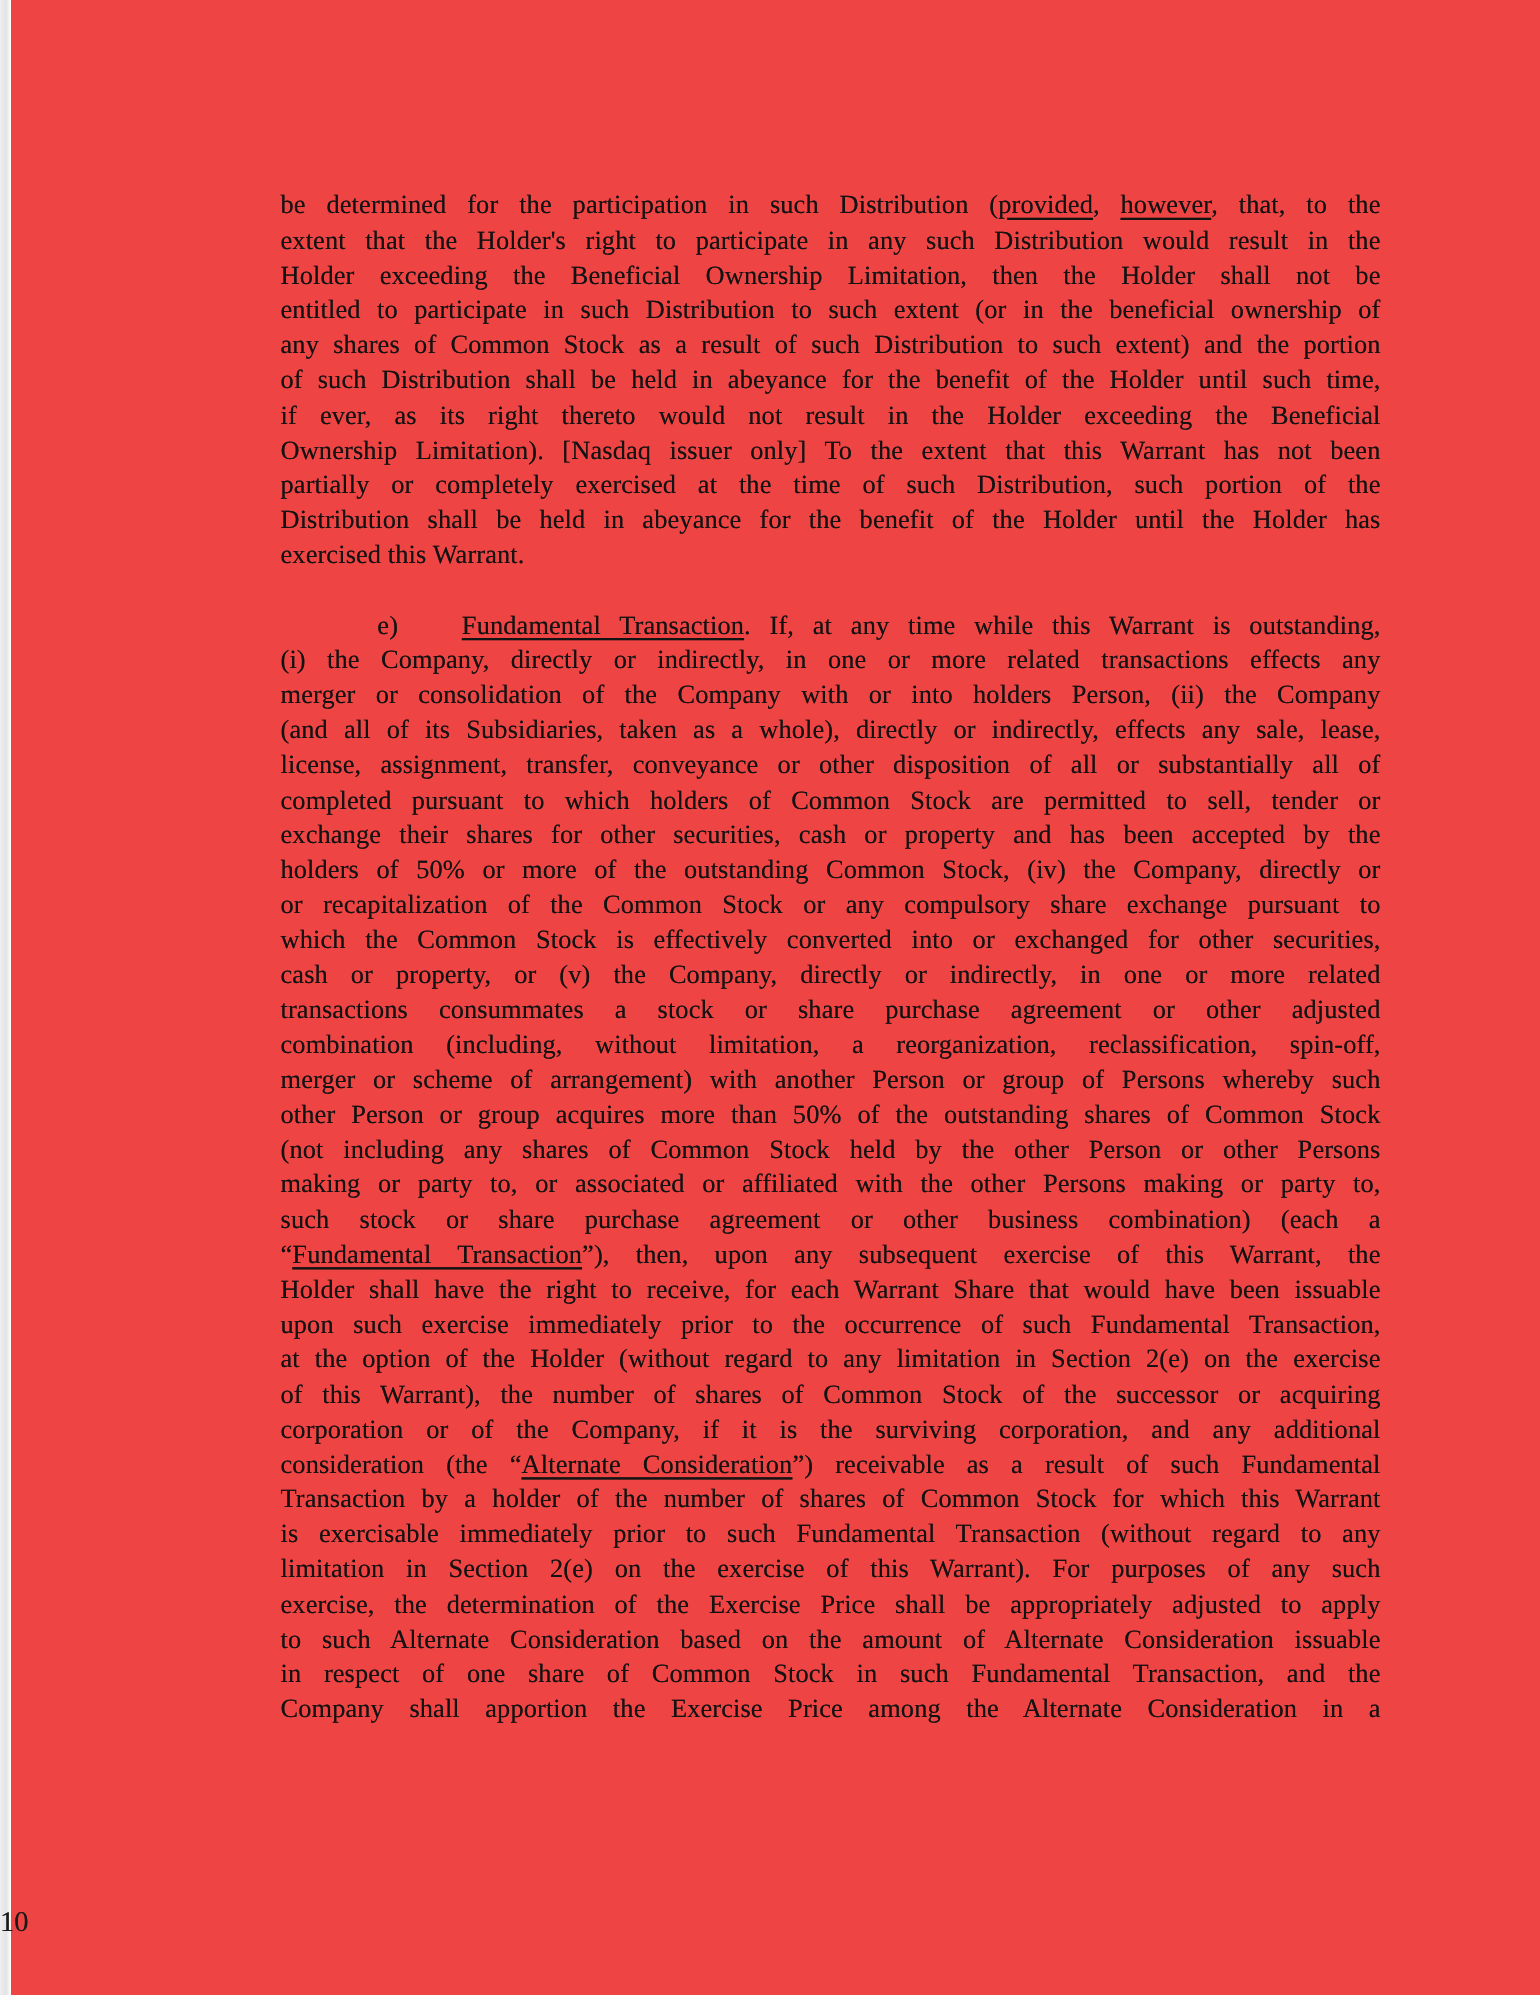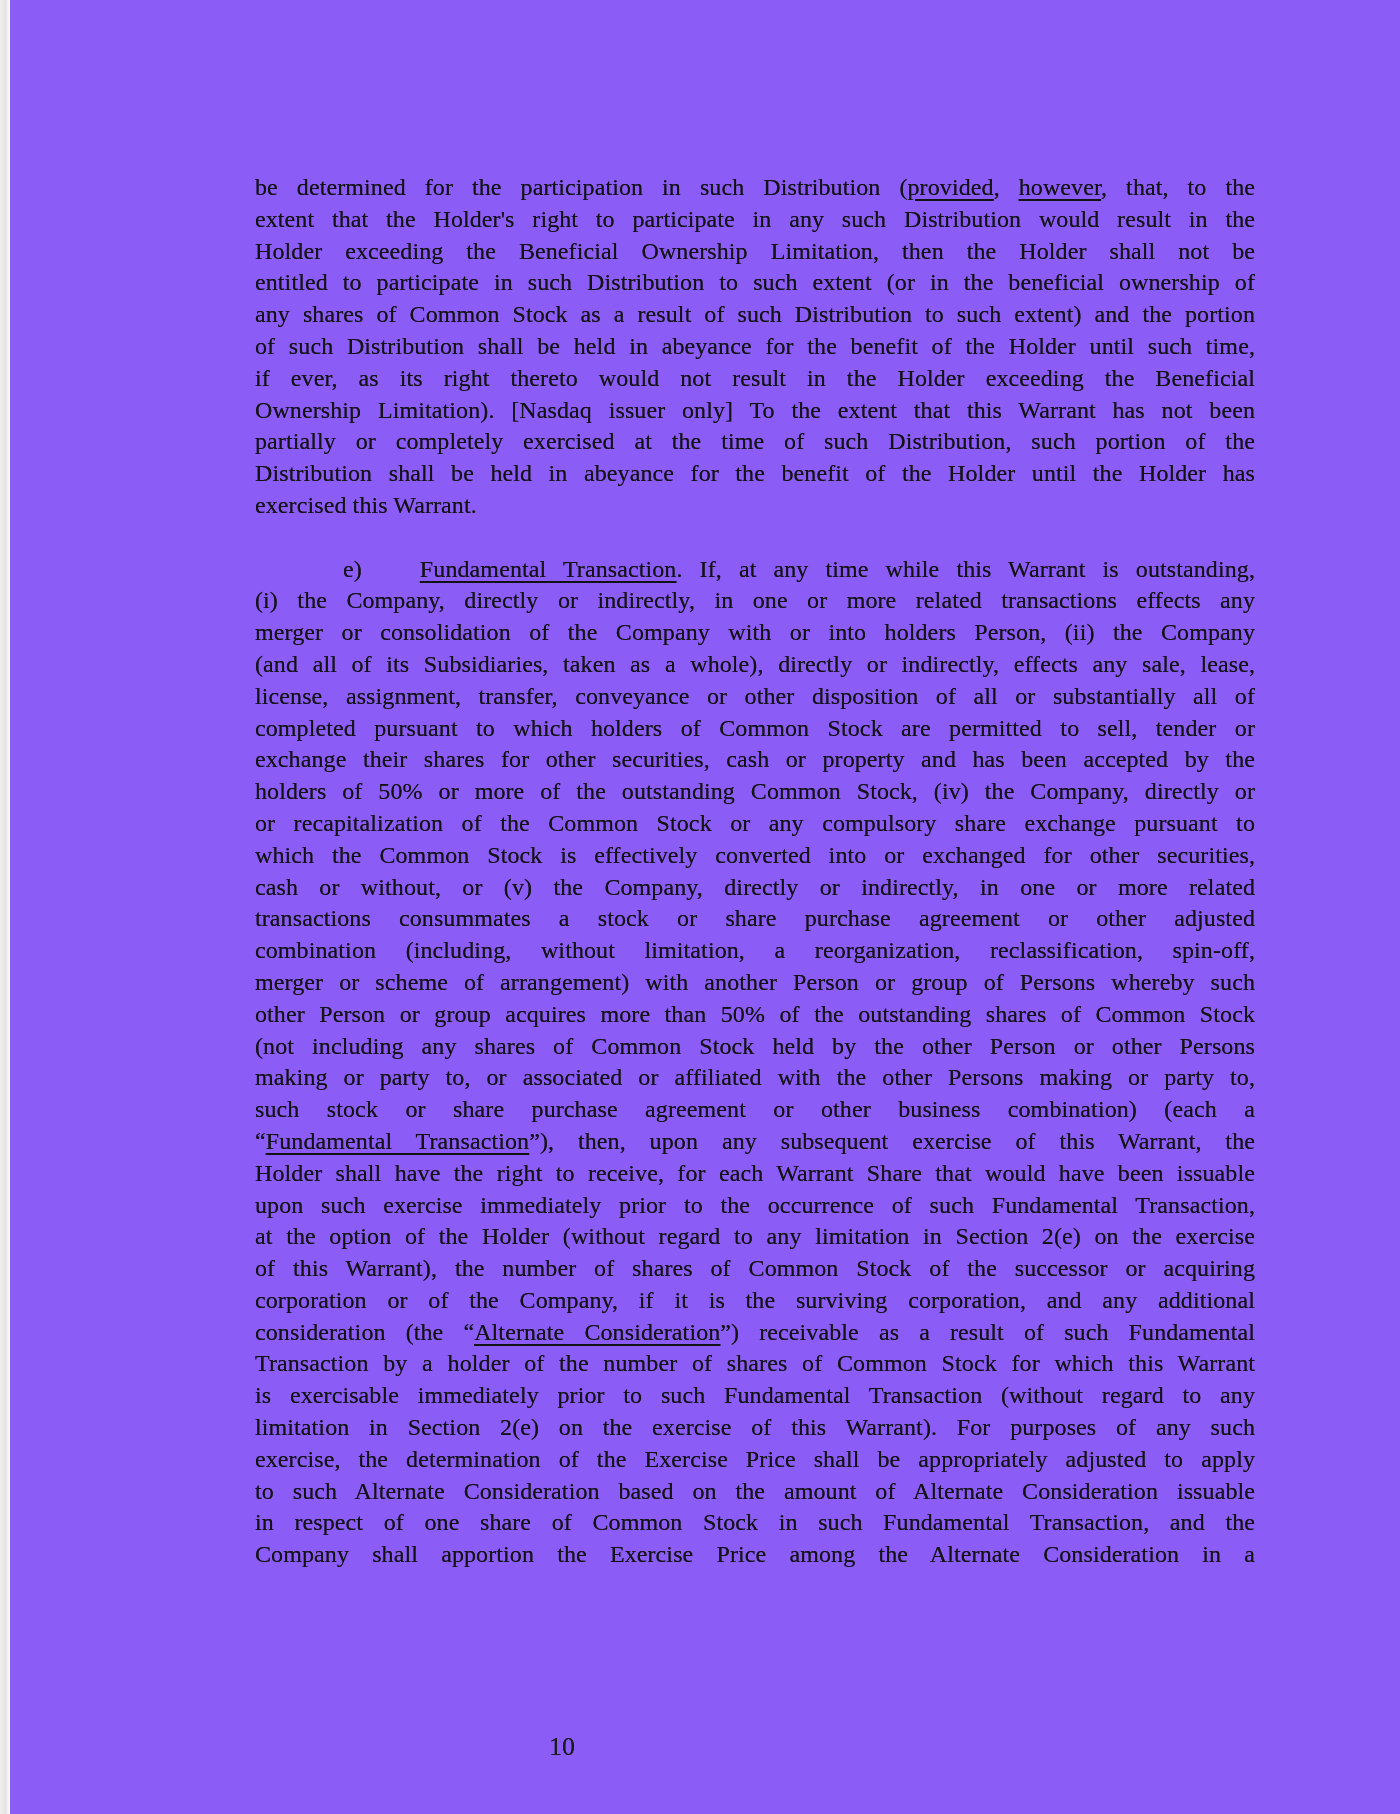--- a/index.html
+++ b/index.html
@@ -1,21 +1,21 @@
 <!DOCTYPE html>
 <html><head>
 <meta charset="utf-8">
 <style>
   * { margin: 0; padding: 0; box-sizing: border-box; }
   html, body { width: 1400px; height: 1814px; background: #ffffff; }
   .page {
     position: relative;
     width: 1400px;
     height: 1814px;
-    background: #8b5cf6;
+    background: #ef4444;
     overflow: hidden;
     font-family: "Liberation Serif", "DejaVu Serif", serif;
     color: #131313;
   }
   .scan-edge-left {
     position: absolute;
     left: 0; top: 0;
     width: 10px; height: 100%;
     background: linear-gradient(to right, #efefef 0%, #e3e3e3 55%, #ffffff 100%);
   }
@@ -40,21 +40,20 @@
     text-decoration-thickness: 2px;
     text-underline-offset: 4px;
   }
   .seg.marker { display: inline-block; margin-left: 88px; }
   .seg.tab { margin-left: 58px; }
   .page-number {
     position: absolute;
     left: 0;
     top: 1732px;
     width: 1124px;
-    text-align: center;
     font-size: 26px;
     color: #1a1a1a;
     text-shadow: 0 0 0.6px rgba(10,10,10,0.65);
   }
 </style>
 </head>
 <body>
 
 <div class="page">
   <div class="scan-edge-left"></div>
@@ -76,21 +75,21 @@
         <div class="line"><span class="seg marker">e)</span><span class="seg underline tab">Fundamental Transaction</span><span class="seg">. If, at any time while this Warrant is outstanding,</span></div>
         <div class="line"><span class="seg">(i) the Company, directly or indirectly, in one or more related transactions effects any</span></div>
         <div class="line"><span class="seg">merger or consolidation of the Company with or into holders Person, (ii) the Company</span></div>
         <div class="line"><span class="seg">(and all of its Subsidiaries, taken as a whole), directly or indirectly, effects any sale, lease,</span></div>
         <div class="line"><span class="seg">license, assignment, transfer, conveyance or other disposition of all or substantially all of</span></div>
         <div class="line"><span class="seg">completed pursuant to which holders of Common Stock are permitted to sell, tender or</span></div>
         <div class="line"><span class="seg">exchange their shares for other securities, cash or property and has been accepted by the</span></div>
         <div class="line"><span class="seg">holders of 50% or more of the outstanding Common Stock, (iv) the Company, directly or</span></div>
         <div class="line"><span class="seg">or recapitalization of the Common Stock or any compulsory share exchange pursuant to</span></div>
         <div class="line"><span class="seg">which the Common Stock is effectively converted into or exchanged for other securities,</span></div>
-        <div class="line"><span class="seg">cash or without, or (v) the Company, directly or indirectly, in one or more related</span></div>
+        <div class="line"><span class="seg">cash or property, or (v) the Company, directly or indirectly, in one or more related</span></div>
         <div class="line"><span class="seg">transactions consummates a stock or share purchase agreement or other adjusted</span></div>
         <div class="line"><span class="seg">combination (including, without limitation, a reorganization, reclassification, spin-off,</span></div>
         <div class="line"><span class="seg">merger or scheme of arrangement) with another Person or group of Persons whereby such</span></div>
         <div class="line"><span class="seg">other Person or group acquires more than 50% of the outstanding shares of Common Stock</span></div>
         <div class="line"><span class="seg">(not including any shares of Common Stock held by the other Person or other Persons</span></div>
         <div class="line"><span class="seg">making or party to, or associated or affiliated with the other Persons making or party to,</span></div>
         <div class="line"><span class="seg">such stock or share purchase agreement or other business combination) (each a</span></div>
         <div class="line"><span class="seg">“</span><span class="seg underline">Fundamental Transaction</span><span class="seg">”), then, upon any subsequent exercise of this Warrant, the</span></div>
         <div class="line"><span class="seg">Holder shall have the right to receive, for each Warrant Share that would have been issuable</span></div>
         <div class="line"><span class="seg">upon such exercise immediately prior to the occurrence of such Fundamental Transaction,</span></div>

